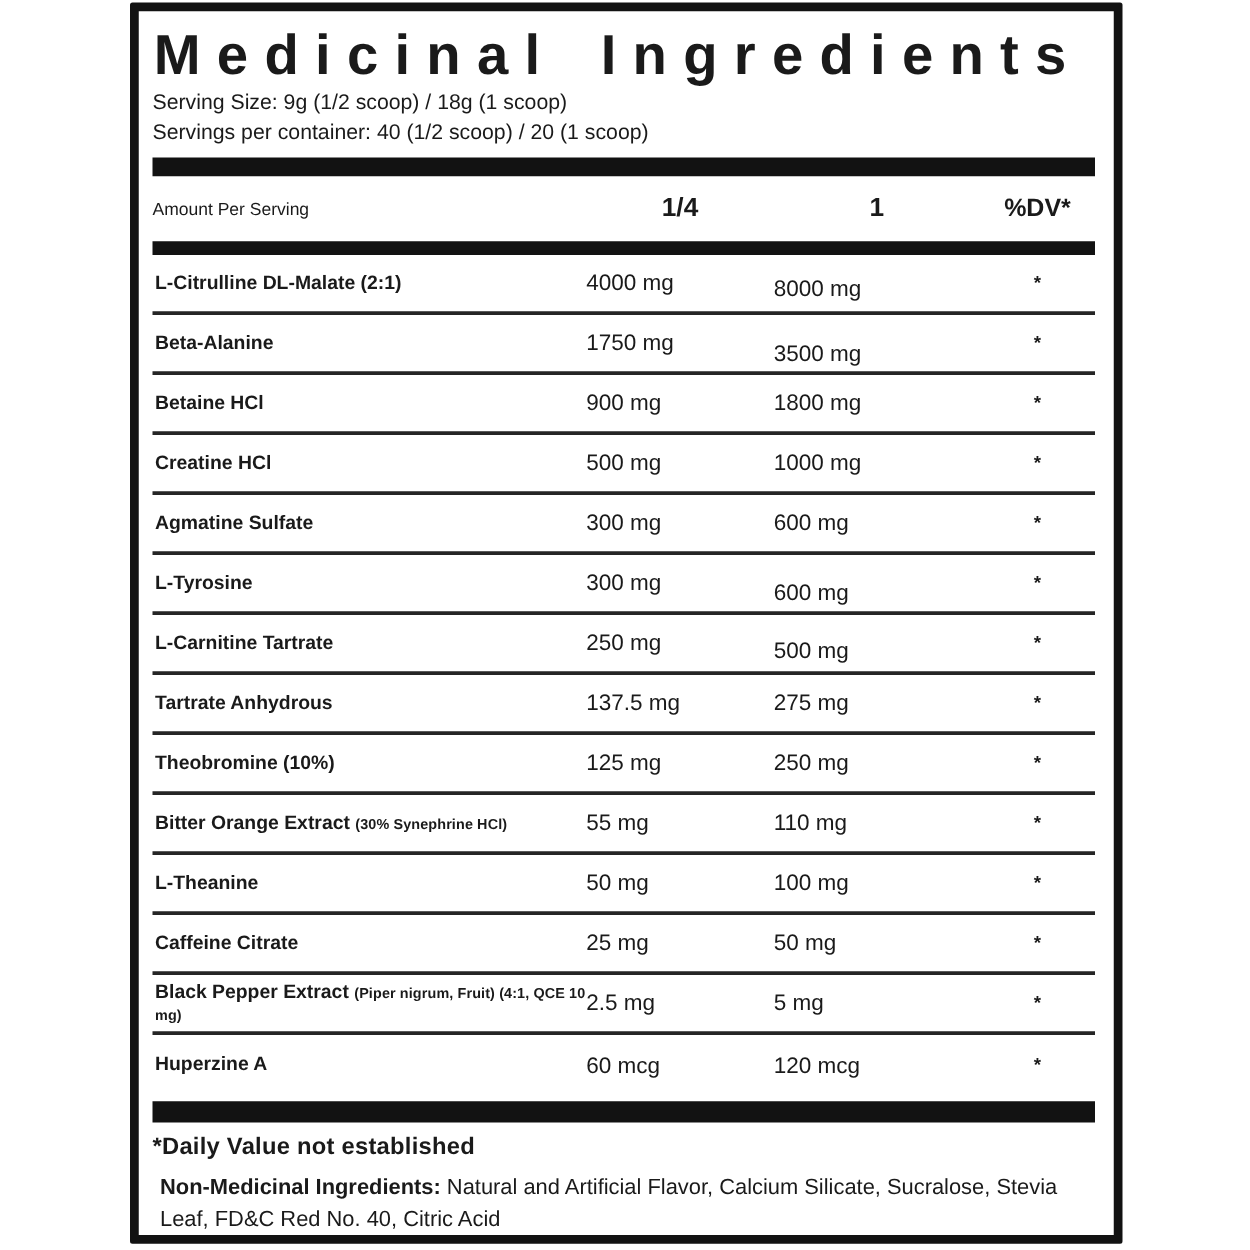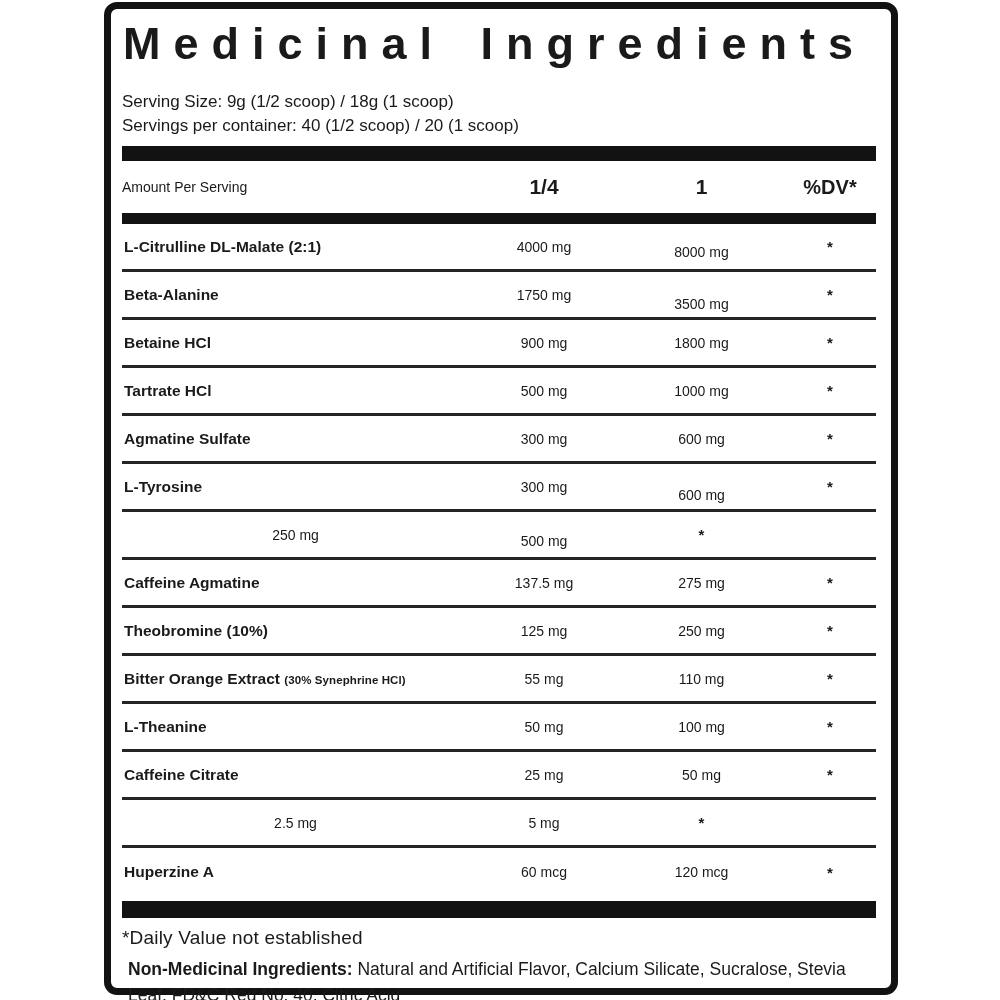--- a/index.html
+++ b/index.html
@@ -11,35 +11,35 @@
   html,body{width:1000px;height:1000px;background:var(--bg);overflow:hidden;}
   body{font-family:"Liberation Sans","DejaVu Sans",sans-serif;color:var(--ink);}
 
   .page{position:relative;width:1000px;height:1000px;background:var(--bg);}
 
   .panel{
     position:absolute;left:104px;top:2px;
     width:794px;height:993px;
     background:var(--bg);
     border:7px solid var(--bar);
-    border-radius:13px;
+    border-radius:2px;
     padding:0 15px 0 11px;
   }
 
   .title{
     margin:11px 0 0 1px;
     font-size:45px;
     font-weight:bold;
     letter-spacing:13px;
     word-spacing:10px;
     line-height:1.05;
     white-space:nowrap;
   }
 
-  .serving-block{margin-top:23px;}
+  .serving-block{margin-top:3px;}
   .serving-line{font-size:17px;line-height:24px;}
 
   .bar{background:var(--bar);width:100%;}
   .bar-thick{height:15px;margin-top:8px;}
   .bar-mid{height:11px;}
   .bar-bottom{height:17px;margin-top:5px;}
 
   .grid{
     display:grid;
     grid-template-columns:1fr 150px 165px 92px;
@@ -52,33 +52,33 @@
   .header-row .h-dv{font-size:20px;font-weight:bold;text-align:center;}
 
   .rows{width:100%;}
   .row{
     height:48px;
     border-bottom:3px solid #252525;
   }
   .row:last-child{border-bottom:none;}
   .cell-name{font-size:15.5px;font-weight:bold;padding-left:2px;}
   .cell-name .note{font-size:11.5px;font-weight:bold;letter-spacing:.1px;}
-  .cell-val{font-size:14px;font-weight:400;text-align:center;}
+  .cell-val{font-size:18px;font-weight:400;}
   .cell-dv{font-size:15px;font-weight:bold;text-align:center;}
 
   
   .row:nth-child(1) .val-one{transform:translateY(5px);}
   .row:nth-child(2) .val-one{transform:translateY(9px);}
   .row:nth-child(6) .val-one{transform:translateY(8px);}
   .row:nth-child(7) .val-one{transform:translateY(6px);}
 
   .footnote{
     margin-top:9px;
     font-size:19px;
-    font-weight:normal;
+    font-weight:bold;
     letter-spacing:.2px;
   }
   .nonmed{
     margin:7px 0 0 6px;
     font-size:17.5px;
     line-height:26px;
     max-width:730px;
   }
   .nonmed b{font-weight:bold;}
 </style>
@@ -122,48 +122,49 @@
   </div>
 
   <div class="grid row">
     <span class="cell-name"><span>Betaine HCl</span> </span>
     <span class="cell-val val-half">900 mg</span>
     <span class="cell-val val-one">1800 mg</span>
     <span class="cell-dv">*</span>
   </div>
 
   <div class="grid row">
-    <span class="cell-name"><span>Tartrate HCl</span> </span>
+    <span class="cell-name"><span>Creatine HCl</span> </span>
     <span class="cell-val val-half">500 mg</span>
     <span class="cell-val val-one">1000 mg</span>
     <span class="cell-dv">*</span>
   </div>
 
   <div class="grid row">
     <span class="cell-name"><span>Agmatine Sulfate</span> </span>
     <span class="cell-val val-half">300 mg</span>
     <span class="cell-val val-one">600 mg</span>
     <span class="cell-dv">*</span>
   </div>
 
   <div class="grid row">
     <span class="cell-name"><span>L-Tyrosine</span> </span>
     <span class="cell-val val-half">300 mg</span>
     <span class="cell-val val-one">600 mg</span>
     <span class="cell-dv">*</span>
   </div>
 
   <div class="grid row">
+    <span class="cell-name"><span>L-Carnitine Tartrate</span> </span>
     <span class="cell-val val-half">250 mg</span>
     <span class="cell-val val-one">500 mg</span>
     <span class="cell-dv">*</span>
   </div>
 
   <div class="grid row">
-    <span class="cell-name"><span>Caffeine Agmatine</span> </span>
+    <span class="cell-name"><span>Tartrate Anhydrous</span> </span>
     <span class="cell-val val-half">137.5 mg</span>
     <span class="cell-val val-one">275 mg</span>
     <span class="cell-dv">*</span>
   </div>
 
   <div class="grid row">
     <span class="cell-name"><span>Theobromine (10%)</span> </span>
     <span class="cell-val val-half">125 mg</span>
     <span class="cell-val val-one">250 mg</span>
     <span class="cell-dv">*</span>
@@ -184,20 +185,21 @@
   </div>
 
   <div class="grid row">
     <span class="cell-name"><span>Caffeine Citrate</span> </span>
     <span class="cell-val val-half">25 mg</span>
     <span class="cell-val val-one">50 mg</span>
     <span class="cell-dv">*</span>
   </div>
 
   <div class="grid row">
+    <span class="cell-name"><span>Black Pepper Extract</span> <span class="note">(Piper nigrum, Fruit) (4:1, QCE 10 mg)</span></span>
     <span class="cell-val val-half">2.5 mg</span>
     <span class="cell-val val-one">5 mg</span>
     <span class="cell-dv">*</span>
   </div>
 
   <div class="grid row">
     <span class="cell-name"><span>Huperzine A</span> </span>
     <span class="cell-val val-half">60 mcg</span>
     <span class="cell-val val-one">120 mcg</span>
     <span class="cell-dv">*</span>

